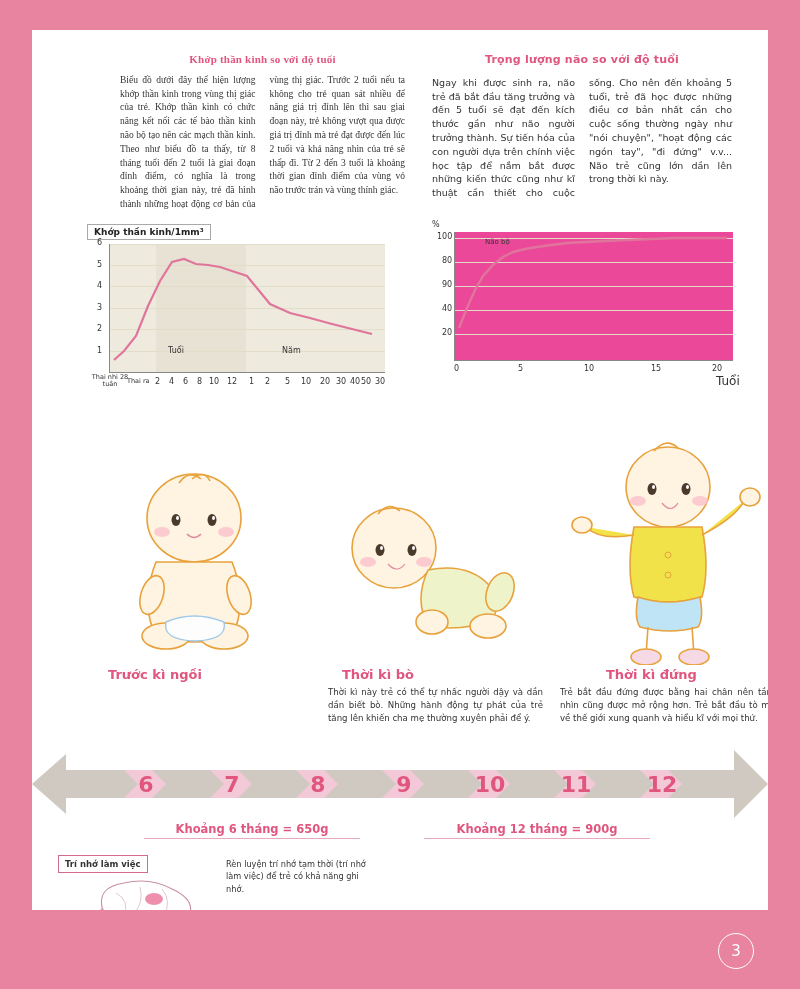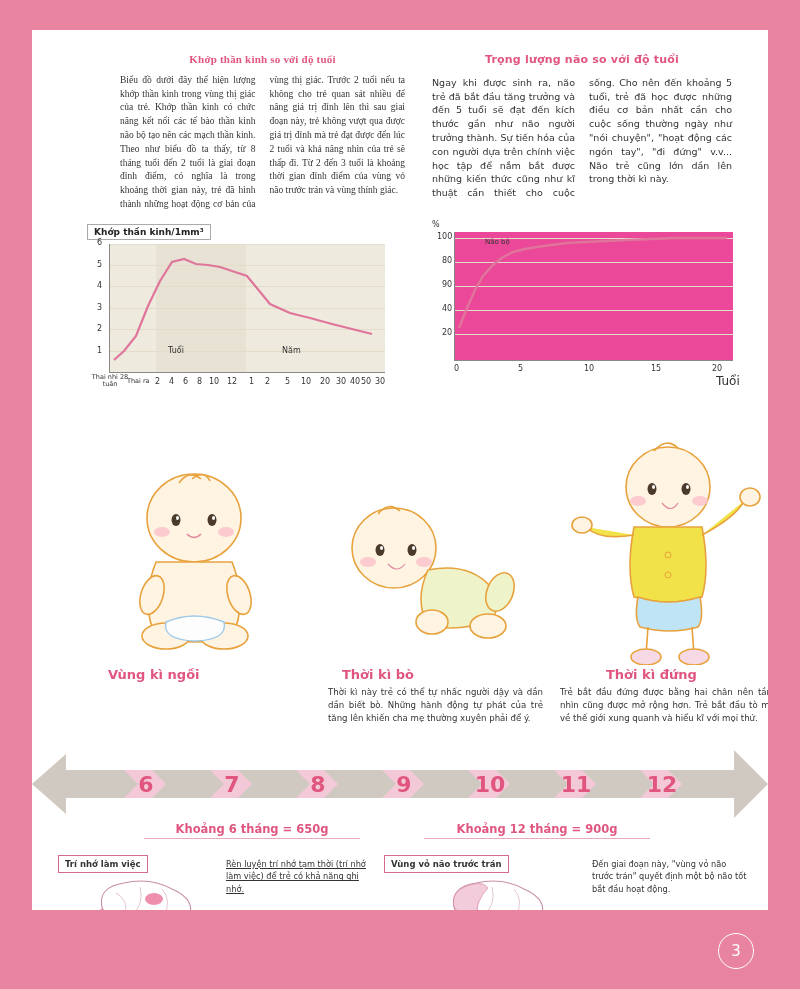--- a/index.html
+++ b/index.html
@@ -227,21 +227,21 @@
         <ellipse cx="118" cy="70" rx="4.5" ry="6" fill="#4a3a2c"></ellipse>
         <ellipse cx="83.5" cy="68" rx="1.5" ry="2" fill="#fff"></ellipse>
         <ellipse cx="119.5" cy="68" rx="1.5" ry="2" fill="#fff"></ellipse>
         <ellipse cx="68" cy="82" rx="8" ry="5" fill="#fbc0cb" opacity=".8"></ellipse>
         <ellipse cx="132" cy="82" rx="8" ry="5" fill="#fbc0cb" opacity=".8"></ellipse>
         <path d="M93 84 q7 7 14 0" stroke="#e08aa0" stroke-width="1.6" fill="none"></path>
         <path d="M85 33 q10 -14 22 -4" stroke="#e8a23c" stroke-width="1.6" fill="none"></path>
         <path d="M98 29 q12 -10 18 2" stroke="#e8a23c" stroke-width="1.6" fill="none"></path>
       </svg>
     </div>
-    <div class="baby-title">Vùng kì ngồi</div>
+    <div class="baby-title">Trước kì ngồi</div>
   </div>
 
   <div class="baby-col" id="baby-2">
     <div class="baby-art">
       <svg width="215" height="215" viewBox="0 0 215 215">
         <g stroke="#e8a23c" stroke-width="1.6" fill="#fff4e2">
           <ellipse cx="66" cy="98" rx="42" ry="40"></ellipse>
           <path d="M100 120 q40 -8 62 16 q12 18 2 34 q-30 12 -64 6 q-14 -26 0 -56z" fill="#eff3c9"></path>
           <ellipse cx="104" cy="172" rx="16" ry="12"></ellipse>
           <ellipse cx="160" cy="176" rx="18" ry="12"></ellipse>
@@ -323,35 +323,22 @@
     <div style="display:flex;align-items:flex-start;gap:8px;">
       <div style="width:160px;">
         <div class="brain-tag" style="display:inline-block;margin-bottom:4px;">Trí nhớ làm việc</div>
         <svg width="110" height="48" viewBox="0 0 110 48" style="display:block;margin-left:34px;">
           <path d="M10 30 q-4 -20 22 -24 q26 -6 48 6 q22 10 18 24 q-4 12 -28 12 q-28 2 -44 -4 q-14 -6 -16 -14z" fill="#fff" stroke="#c98fa6" stroke-width="1.1"></path>
           <path d="M24 16 q14 8 8 22 M48 10 q4 16 -6 26 M70 12 q10 12 2 26" fill="none" stroke="#dcb6c6" stroke-width="0.8"></path>
           <ellipse cx="62" cy="22" rx="9" ry="6" fill="#e86a92" opacity=".75"></ellipse>
           <path d="M10 32 q-8 6 -4 14" fill="none" stroke="#c98fa6" stroke-width="1.1"></path>
         </svg>
       </div>
-      <div class="brain-text" style="width:150px;padding-top:6px;text-decoration:underline;">Rèn luyện trí nhớ tạm thời (trí nhớ làm việc) để trẻ có khả năng ghi nhớ.</div>
-    </div>
-  </div>
-
-  <div class="brain-note" style="left:352px;top:822px;width:370px;">
-    <div style="display:flex;align-items:flex-start;gap:8px;">
-      <div style="width:200px;">
-        <div class="brain-tag" style="display:inline-block;margin-bottom:4px;">Vùng vỏ não trước trán</div>
-        <svg width="110" height="48" viewBox="0 0 110 48" style="display:block;margin-left:60px;">
-          <path d="M10 30 q-4 -20 22 -24 q26 -6 48 6 q22 10 18 24 q-4 12 -28 12 q-28 2 -44 -4 q-14 -6 -16 -14z" fill="#fff" stroke="#c98fa6" stroke-width="1.1"></path>
-          <path d="M24 16 q14 8 8 22 M48 10 q4 16 -6 26 M70 12 q10 12 2 26" fill="none" stroke="#dcb6c6" stroke-width="0.8"></path>
-          <path d="M10 30 q-4 -18 20 -23 q10 -2 14 4 q-12 12 -12 30 q-16 -2 -22 -11z" fill="#f2c4d5" opacity=".85" stroke="#d78fa9" stroke-width="0.9"></path>
-        </svg>
-      </div>
-      <div class="brain-text" style="width:158px;padding-top:6px;">Đến giai đoạn này, "vùng vỏ não trước trán" quyết định một bộ não tốt bắt đầu hoạt động.</div>
-    </div>
-  </div>
+      <div class="brain-text" style="width:150px;padding-top:6px;">Rèn luyện trí nhớ tạm thời (trí nhớ làm việc) để trẻ có khả năng ghi nhớ.</div>
+    </div>
+  </div>
+
 
 </div>
 
 <div class="footer-band">
   <div class="page-circle">3</div>
 </div>
 
 </body></html>

